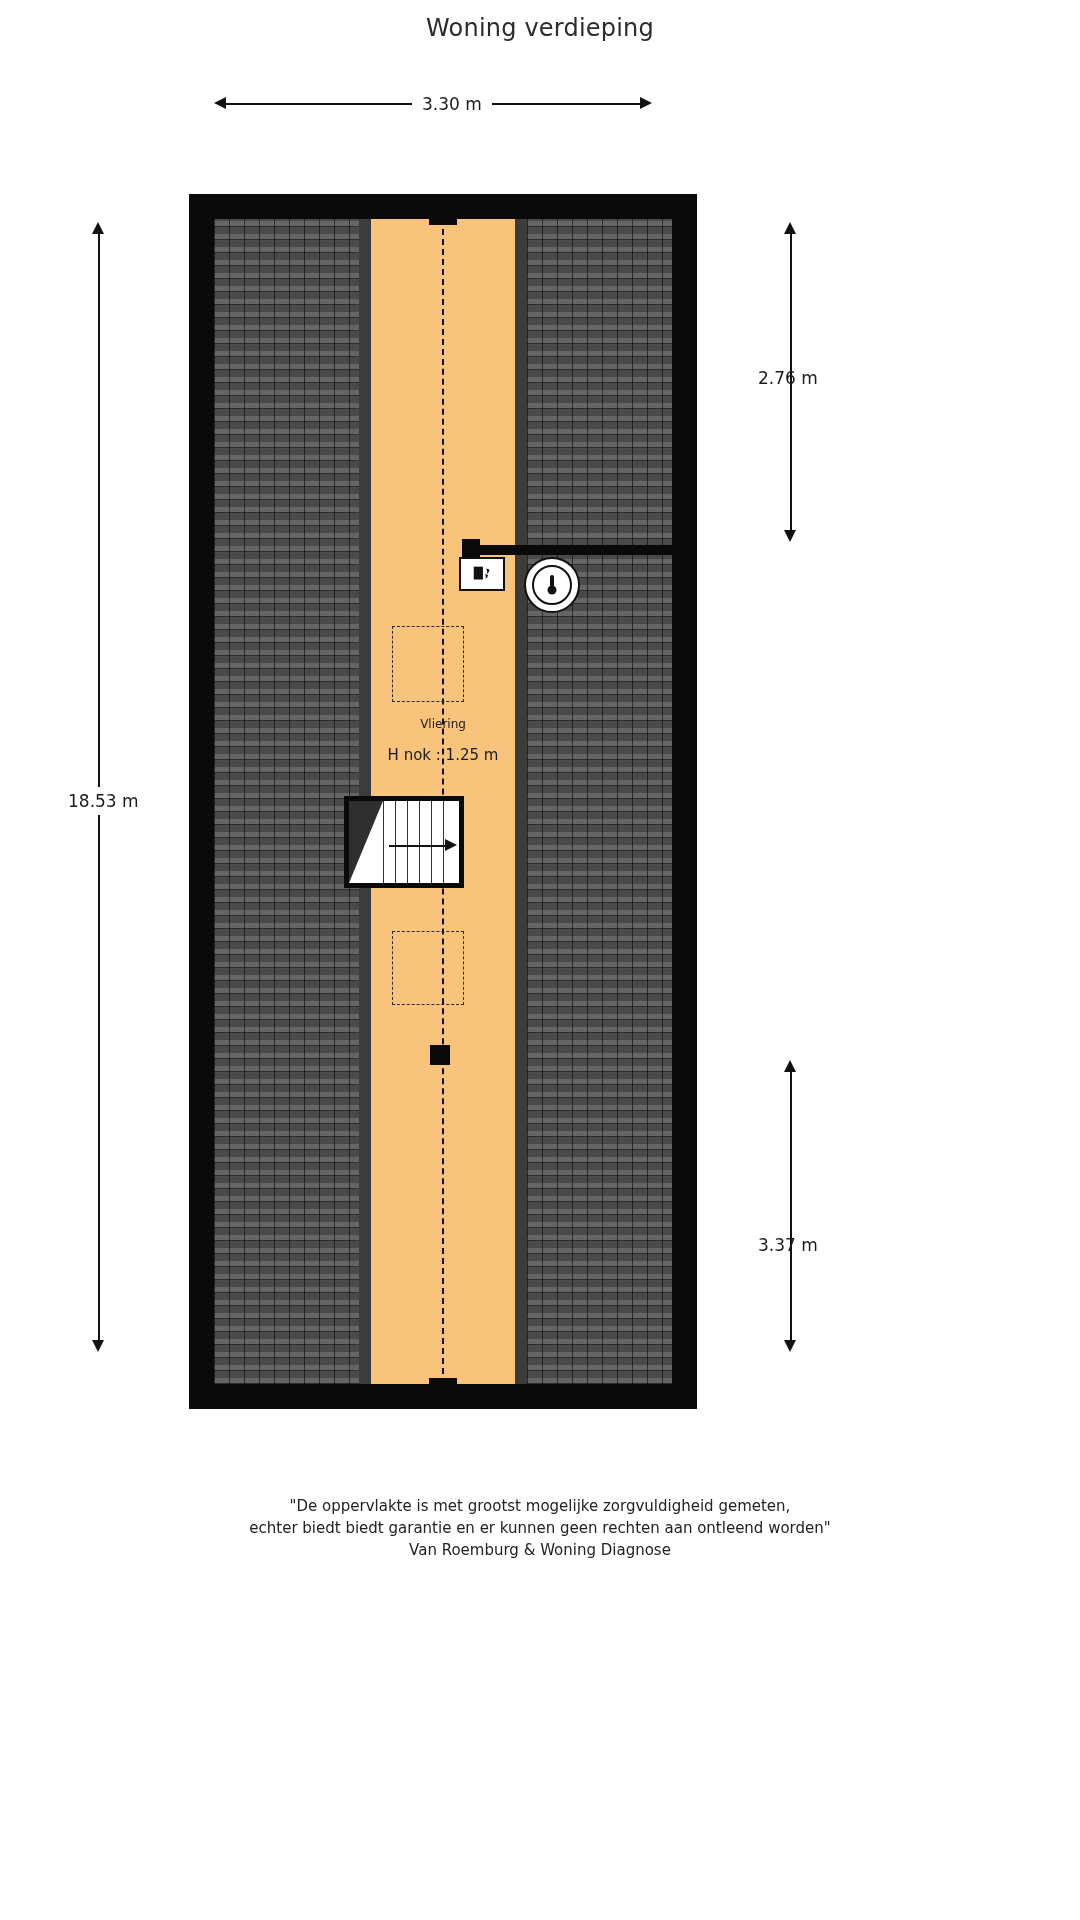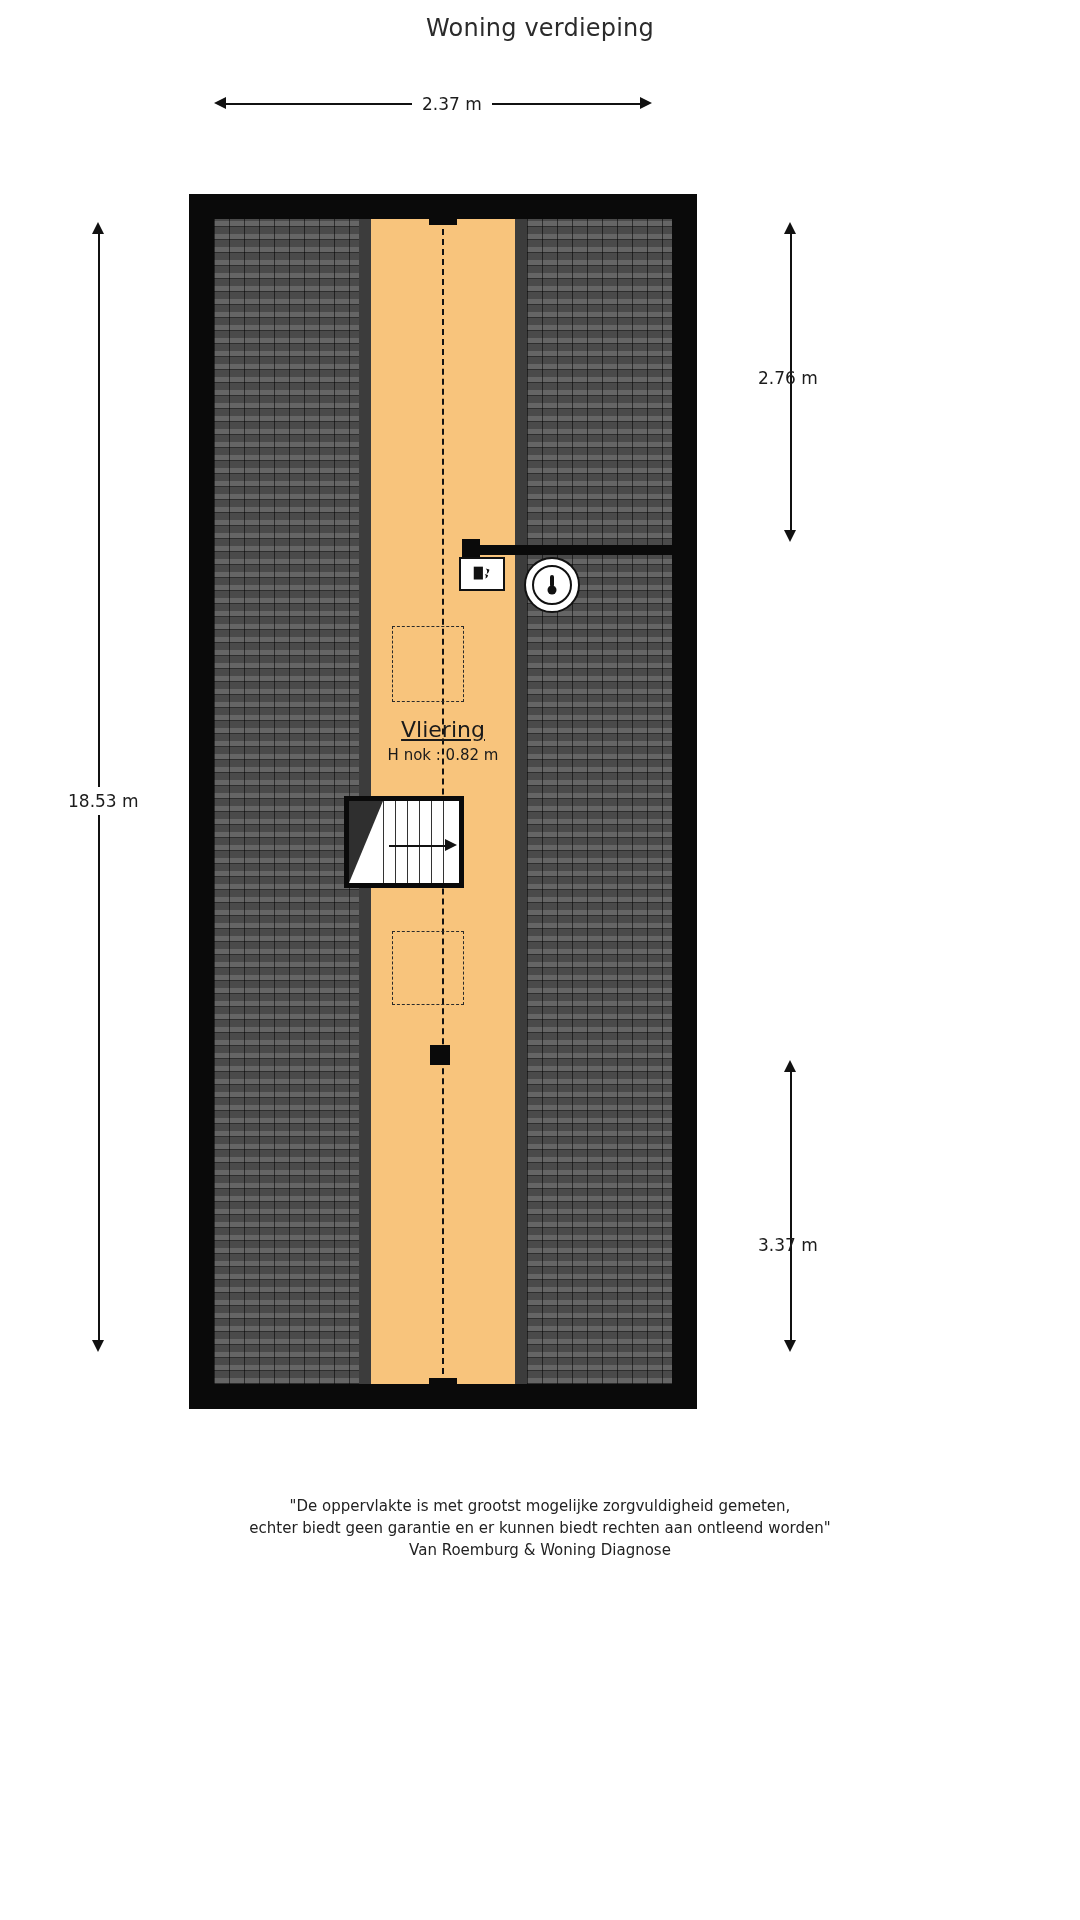--- a/index.html
+++ b/index.html
@@ -202,24 +202,23 @@
   }
   .dot-square {
     position: absolute;
     background: #0a0a0a;
   }
 
   
   .room-label {
     position: absolute;
     text-align: center;
-    font-size: 22px;
+    font-size: 12px;
     color: #1a1a1a;
     white-space: nowrap;
-    text-decoration: underline;
   }
   .room-sub {
     position: absolute;
     text-align: center;
     font-size: 15px;
     color: #1a1a1a;
     white-space: nowrap;
   }
 
   
@@ -235,21 +234,21 @@
 </style>
 </head>
 <body>
 
 <div class="title">Woning verdieping</div>
 
 <div>
   <div class="hline" style="left:220px; top:103px; width:426px;"></div>
   <div class="arrow arrow-left" style="left:214px; top:97px;"></div>
   <div class="arrow arrow-right" style="left:640px; top:97px;"></div>
-  <div class="dim-label" style="left:412px; top:94px; background:#fff; padding:0 10px;">2.37 m</div>
+  <div class="dim-label" style="left:412px; top:94px; background:#fff; padding:0 10px;">3.30 m</div>
 </div>
 
 <div>
   <div class="vline" style="left:98px; top:232px; height:1108px;"></div>
   <div class="arrow arrow-up" style="left:92px; top:222px;"></div>
   <div class="arrow arrow-down" style="left:92px; top:1340px;"></div>
   <div class="dim-label" style="left:68px; top:787px; background:#fff; padding:4px 0;">18.53 m</div>
 </div>
 
 <div>
@@ -316,17 +315,17 @@
 
     <div class="dot-square" style="left:216px; top:826px; width:20px; height:20px;"></div>
 
   </div>
 
   <div class="wall-pier" style="left:239px; top:0; width:28px; height:30px;"></div>
   <div class="wall-pier" style="left:239px; bottom:0; width:28px; height:30px;"></div>
 </div>
 
 <div class="room-label" style="left:348px; top:717px; width:190px;">Vliering</div>
-<div class="room-sub" style="left:348px; top:746px; width:190px;">H nok : 0.82 m</div>
+<div class="room-sub" style="left:348px; top:746px; width:190px;">H nok : 1.25 m</div>
 
 <div class="footer" style="top:1495px;">"De oppervlakte is met grootst mogelijke zorgvuldigheid gemeten,</div>
-<div class="footer" style="top:1517px;">echter biedt geen garantie en er kunnen biedt rechten aan ontleend worden"</div>
+<div class="footer" style="top:1517px;">echter biedt biedt garantie en er kunnen geen rechten aan ontleend worden"</div>
 <div class="footer" style="top:1539px;">Van Roemburg &amp; Woning Diagnose</div>
 
 </body></html>

